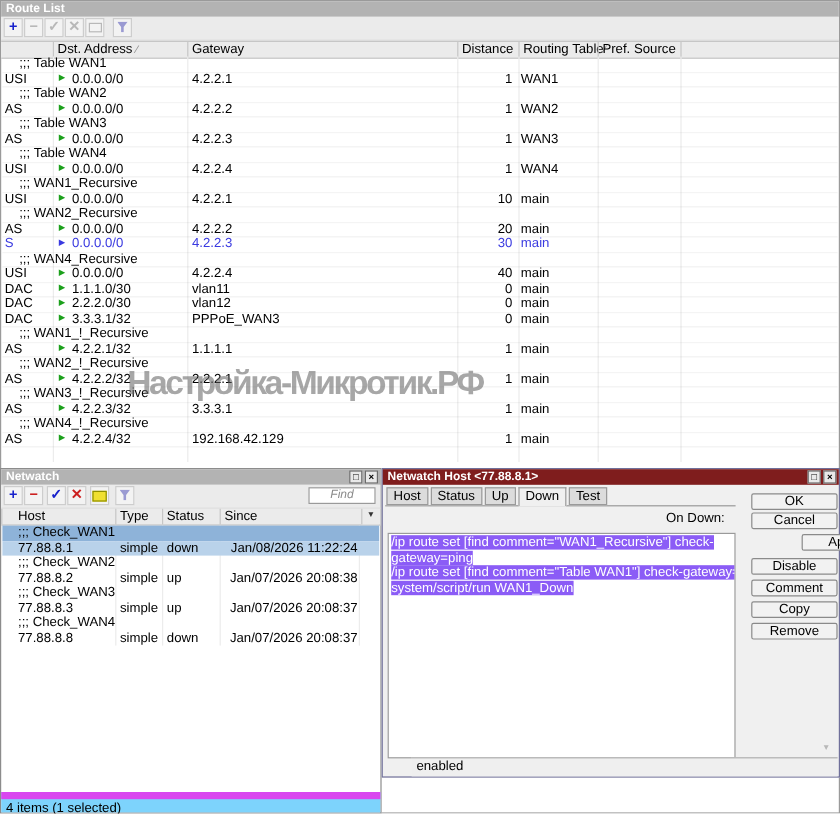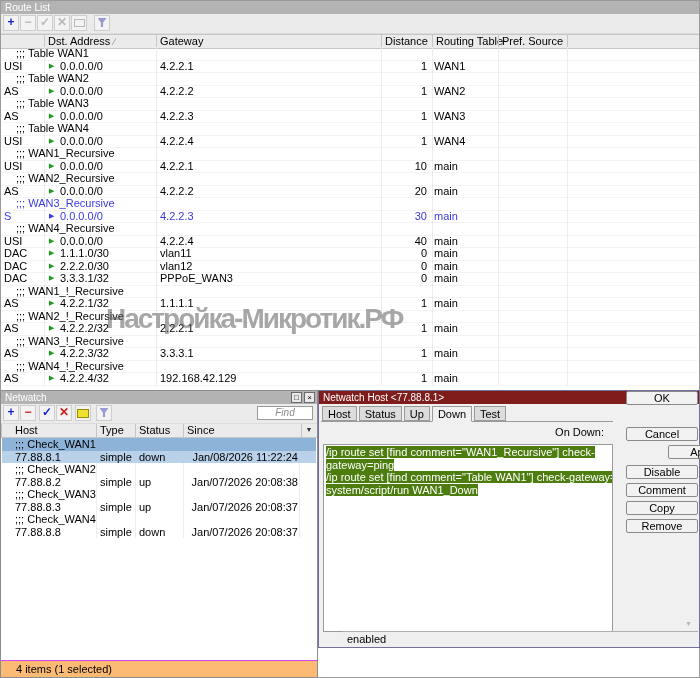--- a/index.html
+++ b/index.html
@@ -1,20 +1,20 @@
 <!DOCTYPE html>
 <html><head>
 <meta charset="utf-8">
 <style>
   html,body{margin:0;padding:0;}
   body{width:700px;height:678px;position:relative;overflow:hidden;
        font-family:"Liberation Sans",sans-serif;font-size:11px;color:#000;background:#ffffff;}
   .window{position:absolute;box-sizing:border-box;}
   .titlebar{position:absolute;left:0;top:0;right:0;height:13px;color:#fff;font-size:10px;
-            line-height:13px;padding-left:4px;box-sizing:border-box;white-space:nowrap;}
+            line-height:13px;padding-left:4px;box-sizing:border-box;white-space:nowrap;font-weight:bold;}
   .winbtn{position:absolute;top:1px;width:11px;height:11px;border:1px solid #6a6a6a;background:#e9e9e9;
           color:#000;font-size:8px;line-height:9px;text-align:center;box-sizing:border-box;}
   
   #route-list{left:0;top:0;width:700px;height:678px;border:1px solid #9a9a9a;background:#fff;}
   #route-list .titlebar{background:#b3b3b3;}
   .toolbar{position:absolute;left:0;right:0;height:19px;background:#ebebeb;border-bottom:1px solid #dcdcdc;}
   #rl-toolbar{top:13px;}
   .tbtn{position:absolute;top:1px;width:16px;height:16px;border:1px solid #cdcdcd;background:#f3f3f3;
         box-sizing:border-box;text-align:center;font-weight:bold;font-size:12px;line-height:13px;}
   .g-blue{color:#1822cc;} .g-red{color:#cc2020;} .g-dis{color:#b8b8b8;}
@@ -55,36 +55,36 @@
            text-align:center;font-size:7px;line-height:12px;color:#333;background:#ebebeb;box-sizing:border-box;}
   .nw-grid-v{position:absolute;top:47px;height:100px;width:1px;background:#ececec;}
   #nw-body{position:absolute;top:47px;left:1px;right:1px;}
   .nw-row{position:relative;height:12.5px;line-height:12.5px;}
   .sel-c{background:#8eb3d9;text-decoration:underline;}
   .sel-i{background:#b9d2ea;}
   .nhost{position:absolute;left:13px;}
   .ntype{position:absolute;left:98px;}
   .nstatus{position:absolute;left:137px;}
   .nsince{position:absolute;left:182px;width:114px;text-align:right;}
-  .statusbar{position:absolute;left:0;right:0;bottom:0;height:17px;background:#fdba74;
-             border-top:1px solid #d946ef;line-height:16px;padding-left:15px;box-sizing:border-box;}
+  .statusbar{position:absolute;left:0;right:0;bottom:0;height:17px;background:#7dd3fc;
+             border-top:6px solid #d946ef;line-height:16px;padding-left:4px;box-sizing:border-box;}
   
   #netwatch-host{left:318px;top:390px;width:382px;height:258px;border:1px solid #70709a;
                  background:#f0f0f0;z-index:11;}
   #netwatch-host .titlebar{background:#7f1d1d;}
   #dialog-tabs{position:absolute;left:3px;top:15px;height:16px;display:flex;z-index:2;}
   .tab{border:1px solid #9a9a9a;background:#dcdcdc;margin-right:2px;padding:0 5px;height:15px;
        line-height:14px;box-sizing:border-box;white-space:nowrap;}
   .tab.active{background:#f0f0f0;height:16px;border-bottom:1px solid #f0f0f0;}
   .tabline{position:absolute;left:2px;top:30px;width:292px;height:1px;background:#9a9a9a;}
   .fieldlabel{position:absolute;top:35px;left:4px;width:281px;text-align:right;}
   .scriptbox{position:absolute;left:4px;top:53px;width:290px;height:188px;background:#fff;
              border:1px solid #9a9a9a;box-sizing:border-box;padding:1px 14px 1px 2px;overflow:hidden;}
   .sline{line-height:12.5px;white-space:nowrap;}
-  .hl{background:#4d7c0f;color:#fff;}
+  .hl{background:#8b5cf6;color:#fff;}
   .scroll-ic{position:absolute;right:7px;color:#b8b8b8;font-size:7px;}
   .dbtn{position:absolute;left:307px;width:72px;height:14px;background:#f2f2f2;border:1px solid #8a8a8a;
         border-radius:2px;text-align:center;line-height:12px;font-size:11px;box-sizing:border-box;}
   .dh-status{position:absolute;left:1px;right:1px;bottom:0;height:16px;background:#efefef;
              border-top:1px solid #b0b0b0;line-height:15px;padding-left:4px;box-sizing:border-box;margin-left:23px;}
 </style>
 </head>
 <body>
 
 <div class="window" id="route-list">
@@ -178,23 +178,20 @@
       </div>
       <div class="rl-row">
         <span class="rflag">AS</span>
         <span class="rarrow">▶</span>
         <span class="rdst">0.0.0.0/0</span>
         <span class="rgw">4.2.2.2</span>
         <span class="rdist">20</span>
         <span class="rtable">main</span>
       </div>
       <div class="rl-row inactive">
-        <span class="rcomment">;;; WAN3_Recursive</span>
-      </div>
-      <div class="rl-row inactive">
         <span class="rflag">S</span>
         <span class="rarrow">▶</span>
         <span class="rdst">0.0.0.0/0</span>
         <span class="rgw">4.2.2.3</span>
         <span class="rdist">30</span>
         <span class="rtable">main</span>
       </div>
       <div class="rl-row">
         <span class="rcomment">;;; WAN4_Recursive</span>
       </div>
@@ -367,21 +364,21 @@
   <div class="fieldlabel">On Down:</div>
   <div class="scriptbox" id="scriptbox">
       <div class="sline"><span class="hl">/ip route set [find comment="WAN1_Recursive"] check-</span></div>
       <div class="sline"><span class="hl">gateway=ping</span></div>
       <div class="sline"><span class="hl">/ip route set [find comment="Table WAN1"] check-gateway=ping</span></div>
       <div class="sline"><span class="hl">system/script/run WAN1_Down</span></div>
     </div>
   <div class="scroll-ic" style="top:57px">▲</div>
   <div class="scroll-ic" style="top:229px">▼</div>
   <div id="dlg-buttons">
-      <div class="dbtn" style="top: 0;">OK</div>
+      <div class="dbtn" style="top: 20px;">OK</div>
       <div class="dbtn" style="top: 36px;">Cancel</div>
       <div class="dbtn" style="top: 54px; margin-left: 42px;">Apply</div>
       <div class="dbtn" style="top: 74px;">Disable</div>
       <div class="dbtn" style="top: 92px;">Comment</div>
       <div class="dbtn" style="top: 110px;">Copy</div>
       <div class="dbtn" style="top: 128px;">Remove</div>
     </div>
   <div class="dh-status">enabled</div>
 </div>
 

